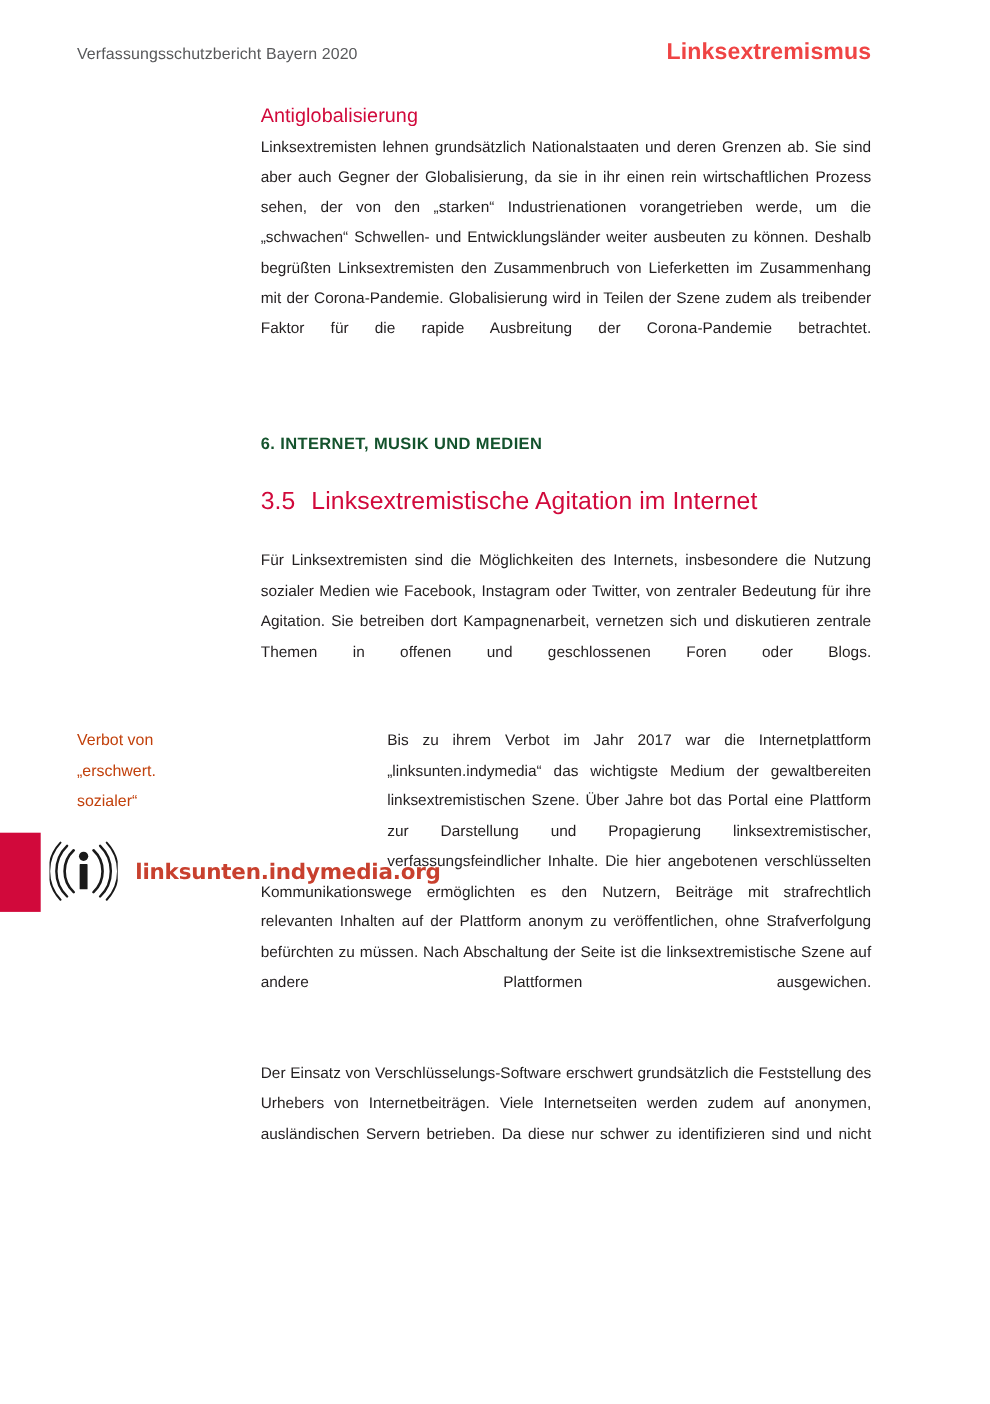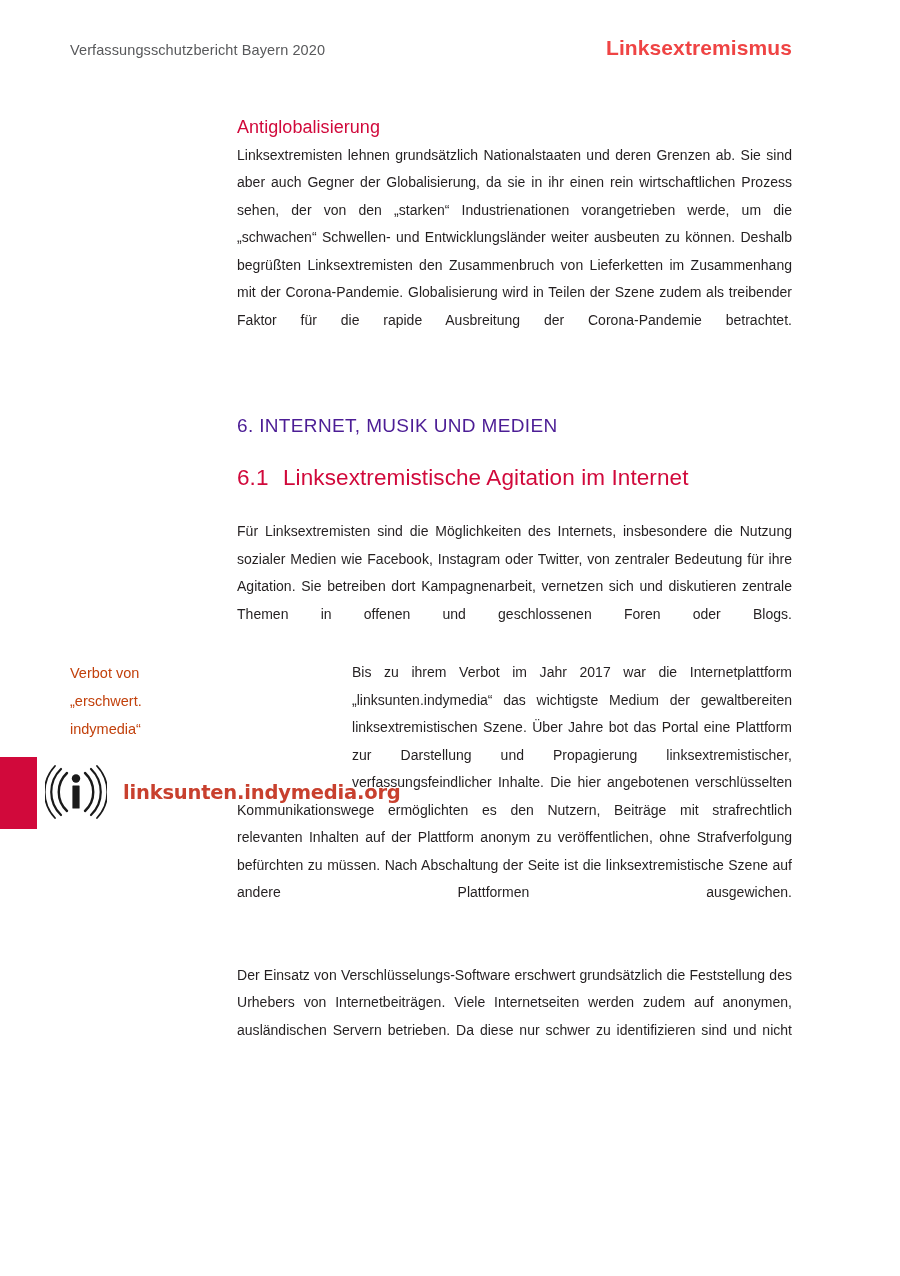--- a/index.html
+++ b/index.html
@@ -42,21 +42,21 @@
     color: #ef4444;
     letter-spacing: 0.1px;
     white-space: nowrap;
     text-align: center;
   }
 
   
   .content {
     position: absolute;
     left: 237px;
-    top: 114px;
+    top: 92px;
     width: 555px;
   }
 
   .subhead {
     color: #d1093b;
     font-size: 18px;
     line-height: 27.5px;
     margin: 0 0 0 0;
     letter-spacing: 0.05px;
   }
@@ -74,24 +74,24 @@
   p.body::after {
     content: "";
     display: inline-block;
     width: 100%;
   }
 
   .gap-after-para { height: 27.5px; }
 
   h2.chapter {
     margin: 0;
-    color: #4c1d95;
-    font-size: 19px;
+    color: #14532d;
+    font-size: 15px;
     line-height: 30px;
-    font-weight: normal;
+    font-weight: bold;
     letter-spacing: 0.35px;
   }
   h3.section {
     margin: 0;
     color: #d1093b;
     font-size: 22.5px;
     line-height: 30px;
     font-weight: normal;
     letter-spacing: 0.1px;
   }
@@ -175,32 +175,32 @@
     <p class="body">Linksextremisten lehnen grundsätzlich Nationalstaaten und deren Grenzen ab. Sie sind aber auch Gegner der Globalisierung, da sie in ihr einen rein wirtschaftlichen Prozess sehen, der von den „starken“ Industrienationen vorangetrieben werde, um die „schwachen“ Schwellen- und Entwicklungsländer weiter ausbeuten zu können. Deshalb begrüßten Linksextremisten den Zusammenbruch von Lieferketten im Zusammenhang mit der Corona-Pandemie. Globalisierung wird in Teilen der Szene zudem als treibender Faktor für die rapide Ausbreitung der Corona-Pandemie betrachtet.</p>
 
     <div class="gap-after-para"></div>
     <div style="height:22px"></div>
 
     <h2 class="chapter">6. INTERNET, MUSIK UND MEDIEN</h2>
 
     <div style="height:22px"></div>
 
     <h3 class="section">
-      <span class="num">6.1</span><span>Linksextremistische Agitation im Internet</span>
+      <span class="num">3.5</span><span>Linksextremistische Agitation im Internet</span>
     </h3>
 
     <div style="height:25px"></div>
 
     <p class="body">Für Linksextremisten sind die Möglichkeiten des Internets, insbesondere die Nutzung sozialer Medien wie Facebook, Instagram oder Twitter, von zentraler Bedeutung für ihre Agitation. Sie betreiben dort Kampagnenarbeit, vernetzen sich und diskutieren zentrale Themen in offenen und geschlossenen Foren oder Blogs.</p>
   </div>
 
   <div class="margin-note">
     <div>Verbot von</div>
     <div>„erschwert.</div>
-    <div>indymedia“</div>
+    <div>sozialer“</div>
   </div>
 
   <div class="red-block"></div>
 
   <div class="figure-logo">
     <span class="broadcast-icon">
       <svg viewBox="0 0 62 58" width="62" height="58" aria-hidden="true">
         <g fill="none" stroke="#1a1a1a" stroke-linecap="round">
 
           <path d="M22 10 A 26 26 0 0 0 22 48" stroke-width="2.4"></path>

